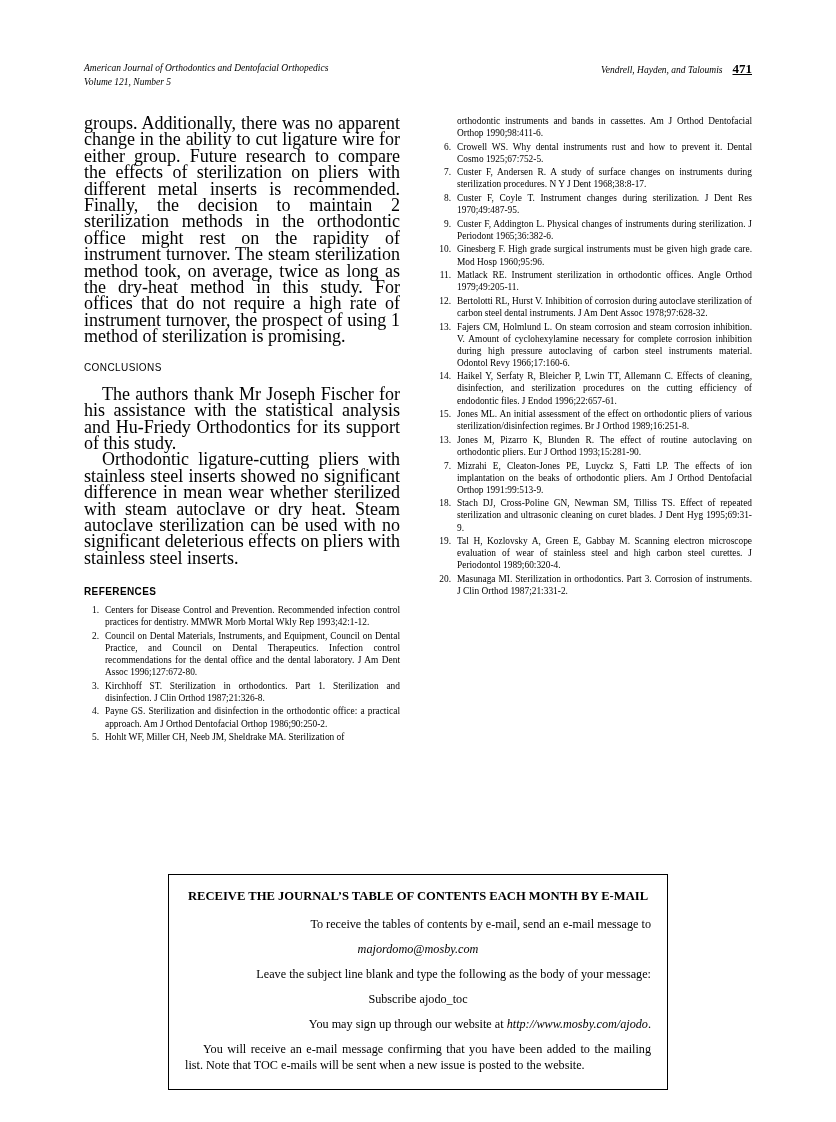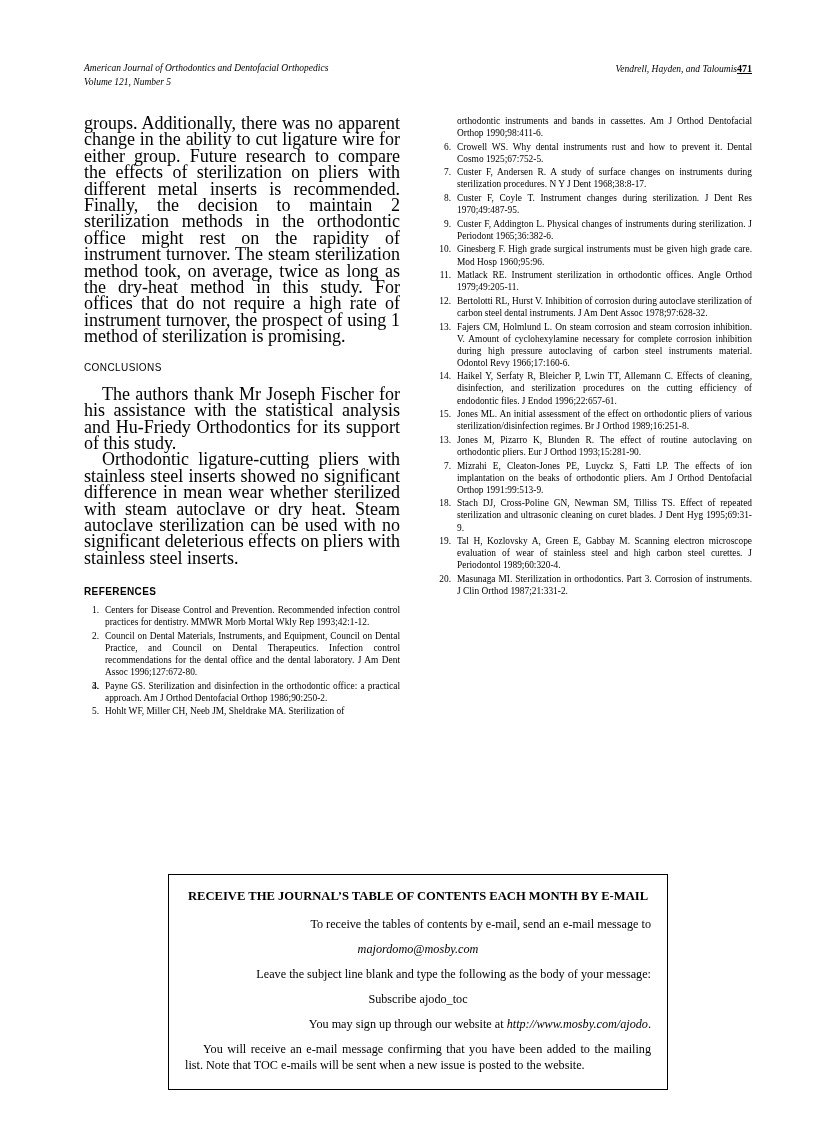--- a/index.html
+++ b/index.html
@@ -40,21 +40,22 @@
   .runhead-left {
     width: 420px;
   }
   .runhead-right {
     text-align: right;
     white-space: nowrap;
   }
   .runhead-right .pageno {
     font-style: normal;
     font-weight: bold;
-    font-size: 10px;
+    font-size: 13px;
+    margin-left: 10px;
     text-decoration: underline;
   }
 
   
   .columns {
     display: flex;
     gap: 36px;
     margin-top: 26px;
   }
   .col {
@@ -186,20 +187,21 @@
           <li>
             <span class="num">1.</span>
             <span>Centers for Disease Control and Prevention. Recommended infection control practices for dentistry. MMWR Morb Mortal Wkly Rep 1993;42:1-12.</span>
           </li>
           <li>
             <span class="num">2.</span>
             <span>Council on Dental Materials, Instruments, and Equipment, Council on Dental Practice, and Council on Dental Therapeutics. Infection control recommendations for the dental office and the dental laboratory. J Am Dent Assoc 1996;127:672-80.</span>
           </li>
           <li>
             <span class="num">3.</span>
+            <span>Kirchhoff ST. Sterilization in orthodontics. Part 1. Sterilization and disinfection. J Clin Orthod 1987;21:326-8.</span>
           </li>
           <li>
             <span class="num">4.</span>
             <span>Payne GS. Sterilization and disinfection in the orthodontic office: a practical approach. Am J Orthod Dentofacial Orthop 1986;90:250-2.</span>
           </li>
           <li>
             <span class="num">5.</span>
             <span>Hohlt WF, Miller CH, Neeb JM, Sheldrake MA. Sterilization of</span>
           </li>
         </ol>

